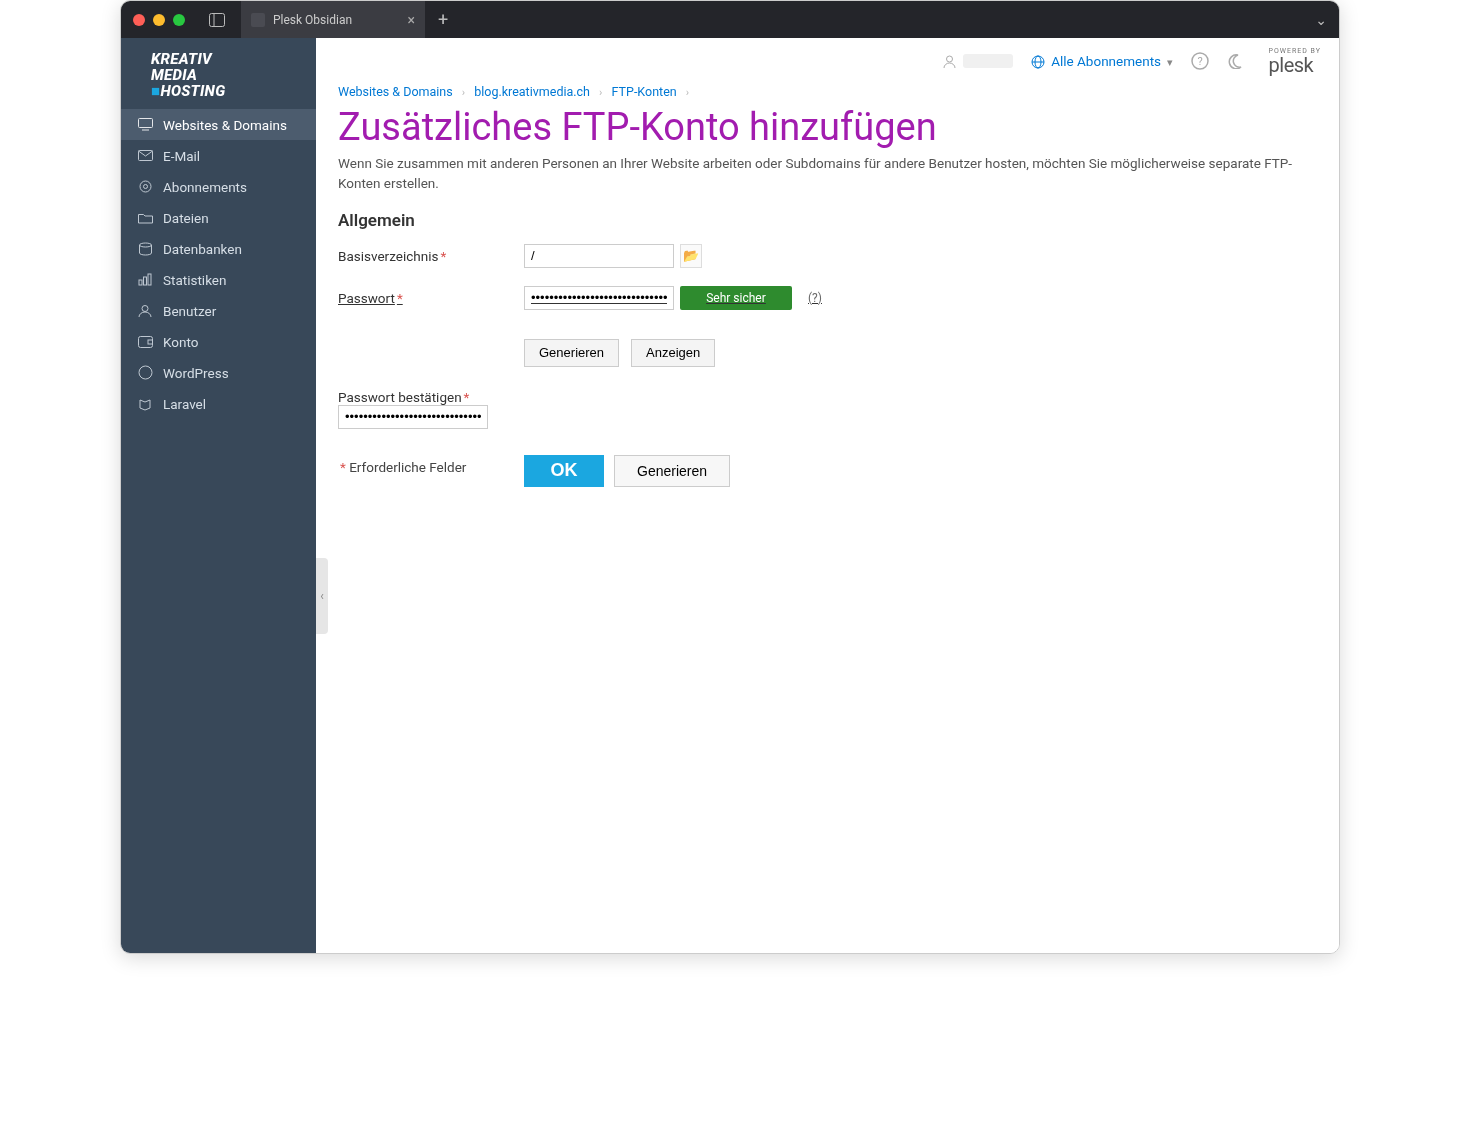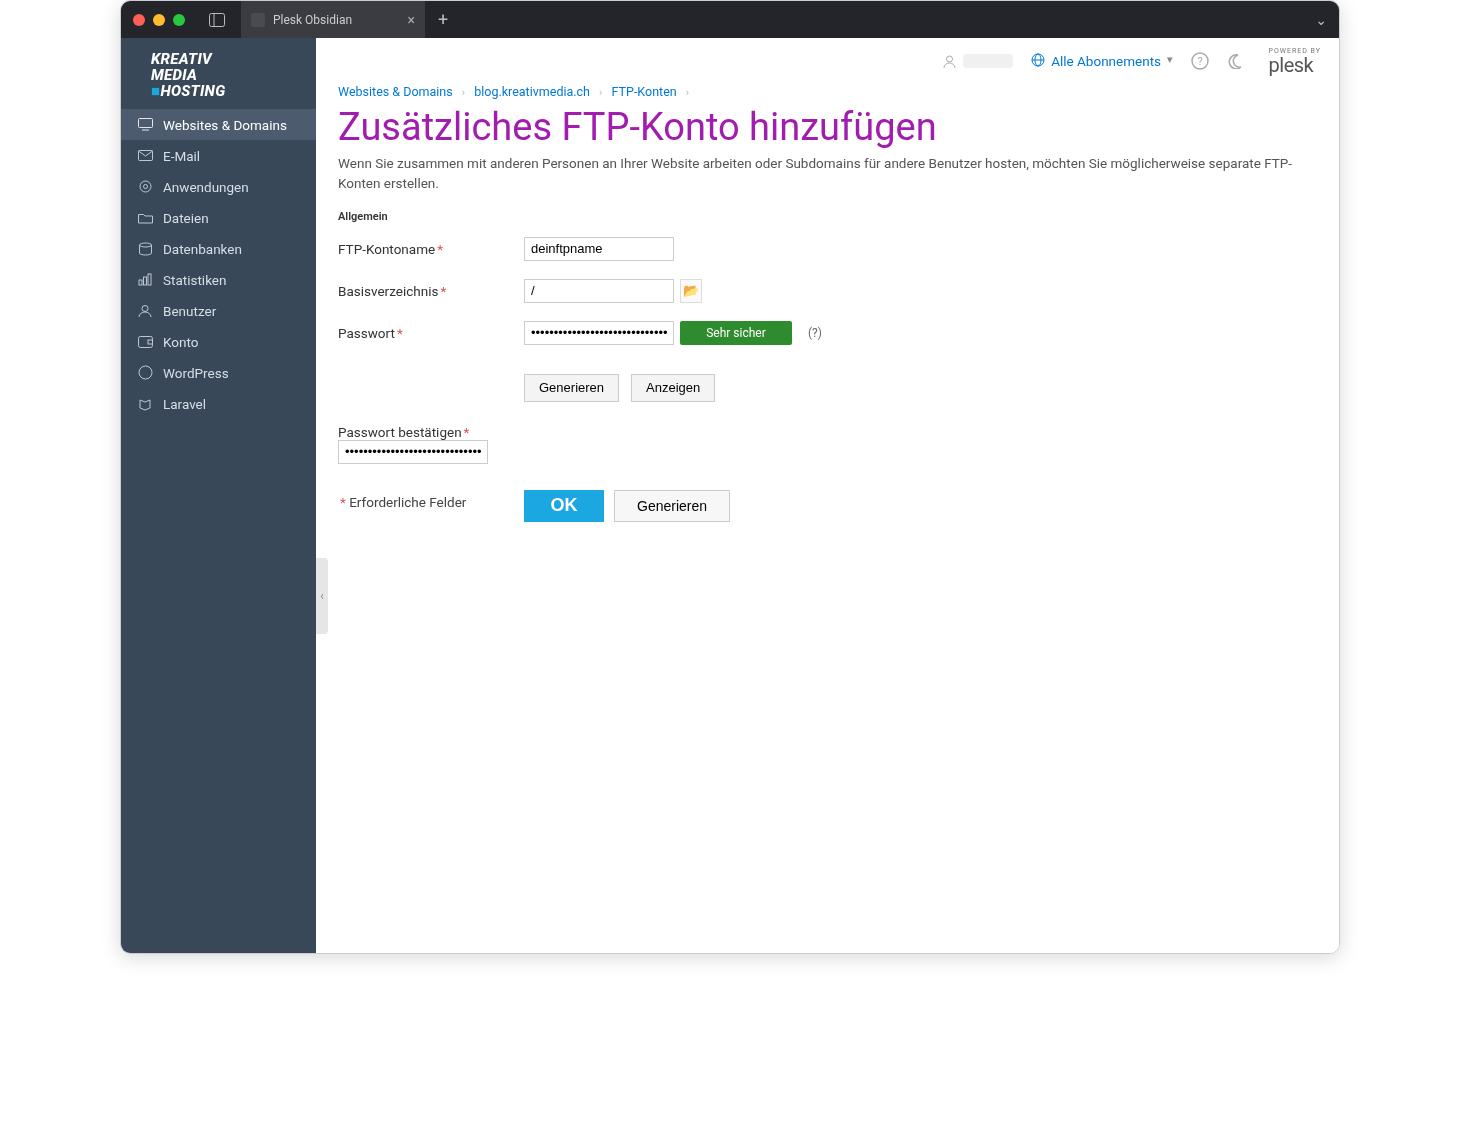--- a/index.html
+++ b/index.html
@@ -102,34 +102,34 @@
     background:#f0f0f0;
     border-radius:4px;
     display:flex; align-items:center;
     padding:0 10px;
     height:32px;
   }
   .searchwrap input { border:none; background:transparent; outline:none; font-size:14px; width:100%; color:#555; }
   .topbar .spacer { flex:1; }
   .userchip { display:flex;align-items:center;gap:6px;color:#888; }
   .userchip .mask { width:50px;height:14px;background:#f0f0f0;border-radius:3px;}
-  .subs-link { color:#0078d4; display:flex;align-items:flex-start;gap:6px; font-size:13.5px;}
+  .subs-link { color:#0078d4; display:flex;align-items:flex-end;gap:6px; font-size:13.5px;}
   .subs-link .caret { color:#888; font-size:11px;}
   .iconbtn { color:#999; font-size:16px; }
   .poweredby { display:flex;flex-direction:column;align-items:flex-start;line-height:1; margin-left:8px;}
   .poweredby .t1 { font-size:7px; letter-spacing:1px; color:#777; }
   .poweredby .t2 { font-size:20px; color:#555; font-weight:400; letter-spacing:-0.5px;}
   
   .content { padding: 0 22px 20px 22px; }
   .breadcrumbs { font-size:12.5px; color:#777; padding-bottom:4px; }
   .breadcrumbs a { color:#0078d4; text-decoration:none; }
   .breadcrumbs .sep { color:#bbb; padding:0 6px; font-size:11px;}
   h1.pagetitle { font-size:38px; font-weight:400; color:#a21caf; margin:2px 0 4px 0; }
   .desc { color:#555; font-size:13.5px; line-height:1.5; max-width:960px; }
-  h2.sect { font-size:11px; font-weight:600; margin:16px 0 14px 0; }
+  h2.sect { font-size:17px; font-weight:600; margin:16px 0 14px 0; }
   .form-row { display:flex; align-items:flex-start; margin-bottom:18px; }
   .form-row .lbl { width:186px; padding-top:4px; font-size:13.5px; }
   .req { color:#d9534f; padding-left:2px;}
   .tinput {
     height:24px; width:150px; border:1px solid #ccc; font-size:13px; padding:2px 6px;
   }
   .rowbody { display:flex; align-items:center; gap:6px; flex-wrap:wrap;}
   .folderbtn {
     width:22px;height:24px;border:1px solid #ddd;background:#fafafa;
     display:flex;align-items:center;justify-content:center;font-size:13px;color:#e98f2e;cursor:pointer;
@@ -208,21 +208,21 @@
           </span>
         <span>E-Mail</span>
       </div>
       <div class="navitem">
         <span class="ico">
             <svg width="15" height="15">
               <circle cx="7.5" cy="7.5" r="5.5" fill="none" stroke="currentColor"></circle>
               <circle cx="7.5" cy="7.5" r="2" fill="none" stroke="currentColor"></circle>
             </svg>
           </span>
-        <span>Anwendungen</span>
+        <span>Abonnements</span>
       </div>
       <div class="navitem">
         <span class="ico">
             <svg width="15" height="12">
               <path d="M0.5 2.5 h5 l1.5 1.5 h7.5 v7 h-14 z" fill="none" stroke="currentColor"></path>
             </svg>
           </span>
         <span>Dateien</span>
       </div>
       <div class="navitem">
@@ -330,42 +330,34 @@
           <span class="sep">›</span>
           <a href="#">FTP-Konten</a>
           <span class="sep">›</span>
         </div>
 
         <h1 class="pagetitle">Zusätzliches FTP-Konto hinzufügen</h1>
         <p class="desc">Wenn Sie zusammen mit anderen Personen an Ihrer Website arbeiten oder Subdomains für andere Benutzer hosten, möchten Sie möglicherweise separate FTP-Konten erstellen.</p>
 
         <h2 class="sect">Allgemein</h2>
 
-        <div class="form-row">
-          <div class="lbl">
-            <span>FTP-Kontoname</span><span class="req">*</span>
-          </div>
-          <div class="rowbody">
-            <input class="tinput" type="text" value="deinftpname" style="">
-          </div>
-        </div>
 
         <div class="form-row">
           <div class="lbl">
             <span>Basisverzeichnis</span><span class="req">*</span>
           </div>
           <div class="rowbody">
             <input class="tinput" type="text" value="/" style="">
             <div class="folderbtn">
               <span>📂</span>
             </div>
           </div>
         </div>
 
-        <div class="form-row" style="margin-bottom:10px;">
+        <div class="form-row" style="margin-bottom:10px;text-decoration:underline;">
           <div class="lbl">
             <span>Passwort</span><span class="req">*</span>
           </div>
           <div class="rowbody">
             <input class="tinput" type="password" style="letter-spacing: 0px;" value="••••••••••••••••••••••••••••••••">
             <div class="strength">Sehr sicher</div>
             <span class="helpq">(?)</span>
           </div>
         </div>
         <div class="form-row">

